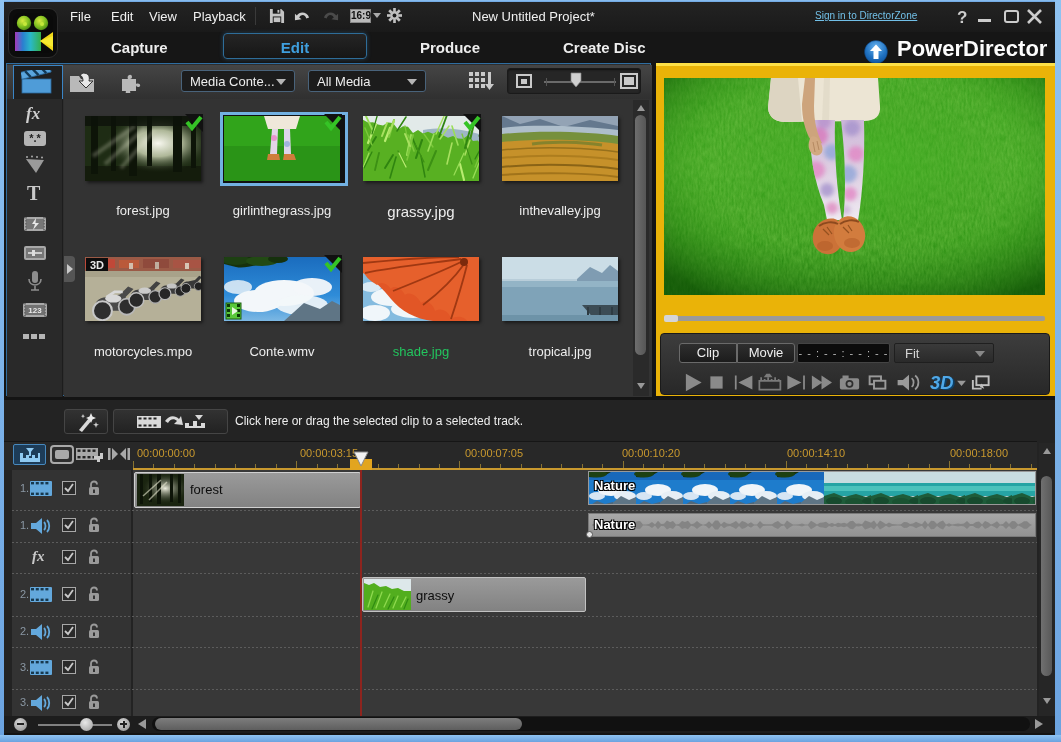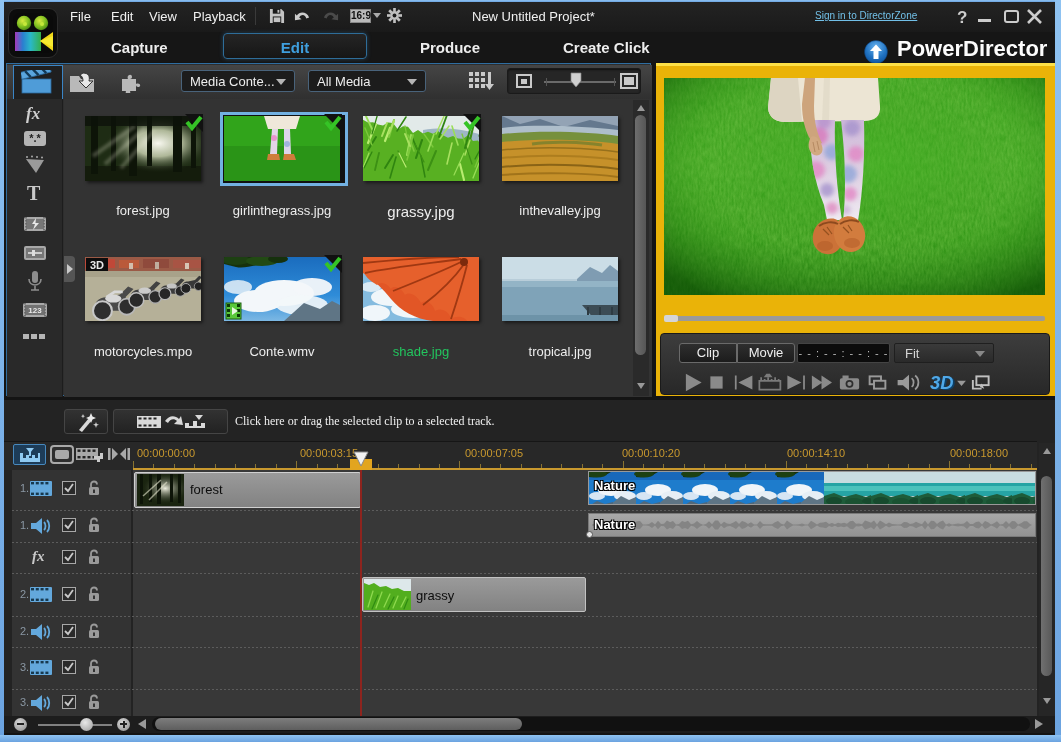--- a/index.html
+++ b/index.html
@@ -69,21 +69,21 @@
     <path d="M1 1 L14 14 M14 1 L1 14" stroke="#ccc" stroke-width="2.6"></path>
   </svg>
 </div>
 
 <div class="abs" id="tabbar" style="left:0;top:32px;width:1061px;height:30px;background:#161616;">
   <div class="abs" style="left:0;top:0;width:100%;height:100%;color:#ededed;font-size:15px;font-weight:bold;">
     <div class="abs" style="left:111px;top:7px;">Capture</div>
     <div class="abs" style="left:223px;top:1px;width:144px;height:26px;border:1px solid #2e6d99;border-radius:4px;background:linear-gradient(180deg,#252525,#161616);box-shadow:0 0 4px rgba(60,140,200,.35);"></div>
     <div class="abs" style="left:223px;top:7px;width:144px;text-align:center;color:#3f9fde;">Edit</div>
     <div class="abs" style="left:420px;top:7px;">Produce</div>
-    <div class="abs" style="left:563px;top:7px;">Create Click</div>
+    <div class="abs" style="left:563px;top:7px;">Create Disc</div>
   </div>
 
   <svg class="abs" style="left:864px;top:8px;" width="24" height="24" viewBox="0 0 24 24">
     <defs>
             <radialGradient id="pdg" cx="50%" cy="30%" r="80%">
       <stop offset="0%" stop-color="#6ab4ef"></stop>
               <stop offset="55%" stop-color="#2173c2"></stop>
               <stop offset="100%" stop-color="#0a4a94"></stop>
     </radialGradient>
           </defs>
@@ -646,21 +646,21 @@
                 <rect x="6.5" y="11.5" width="3" height="2"></rect>
                 <rect x="11.5" y="11.5" width="3" height="2"></rect>
                 <rect x="16.5" y="11.5" width="3" height="2"></rect>
               </g>
         <path d="M28 8 C32 2 38 2 42 6 L44 3 L46 12 L37 11 L40 8 C37 5 33 6 31 10 Z"></path>
         <path d="M48 15 H68 V10 H64 V13 H60 V8 H56 V13 H52 V10 H48 Z"></path>
         <path d="M58 2 L66 2 L62 7 Z"></path>
       </g>
     </svg>
   </div>
-  <div class="abs" style="left:233px;top:14px;color:#efefef;font-size:12px;font-family:Liberation Serif, serif;">Click here or drag the selected clip to a selected track.</div>
+  <div class="abs" style="left:233px;top:14px;color:#efefef;font-size:12px;">Click here or drag the selected clip to a selected track.</div>
 
   <div class="abs" style="left:0;top:41px;width:1035px;height:29px;background:#282828;border-top:1px solid #161616;"></div>
   <div class="abs" style="left:11px;top:44px;width:33px;height:21px;background:#1d3c58;border:1px solid #4788bd;border-radius:2px;">
     <svg style="margin:3px 0 0 6px;" width="20" height="15" viewBox="0 0 20 15">
       <path d="M6 0 L14 0 L10 5 Z" fill="#8fcaf2"></path>
       <path d="M0 14 V5 H3 V10 H6 V7 H9 V10 H12 V7 H15 V10 H18 V5 H20 V14 Z" fill="#8fcaf2"></path>
       <rect x="9" y="0" width="2" height="8" fill="#8fcaf2"></rect>
     </svg>
   </div>
   <div class="abs" style="left:48px;top:45px;width:24px;height:19px;border:2px solid #a9a9a9;border-radius:4px;background:#2e2e2e;">

